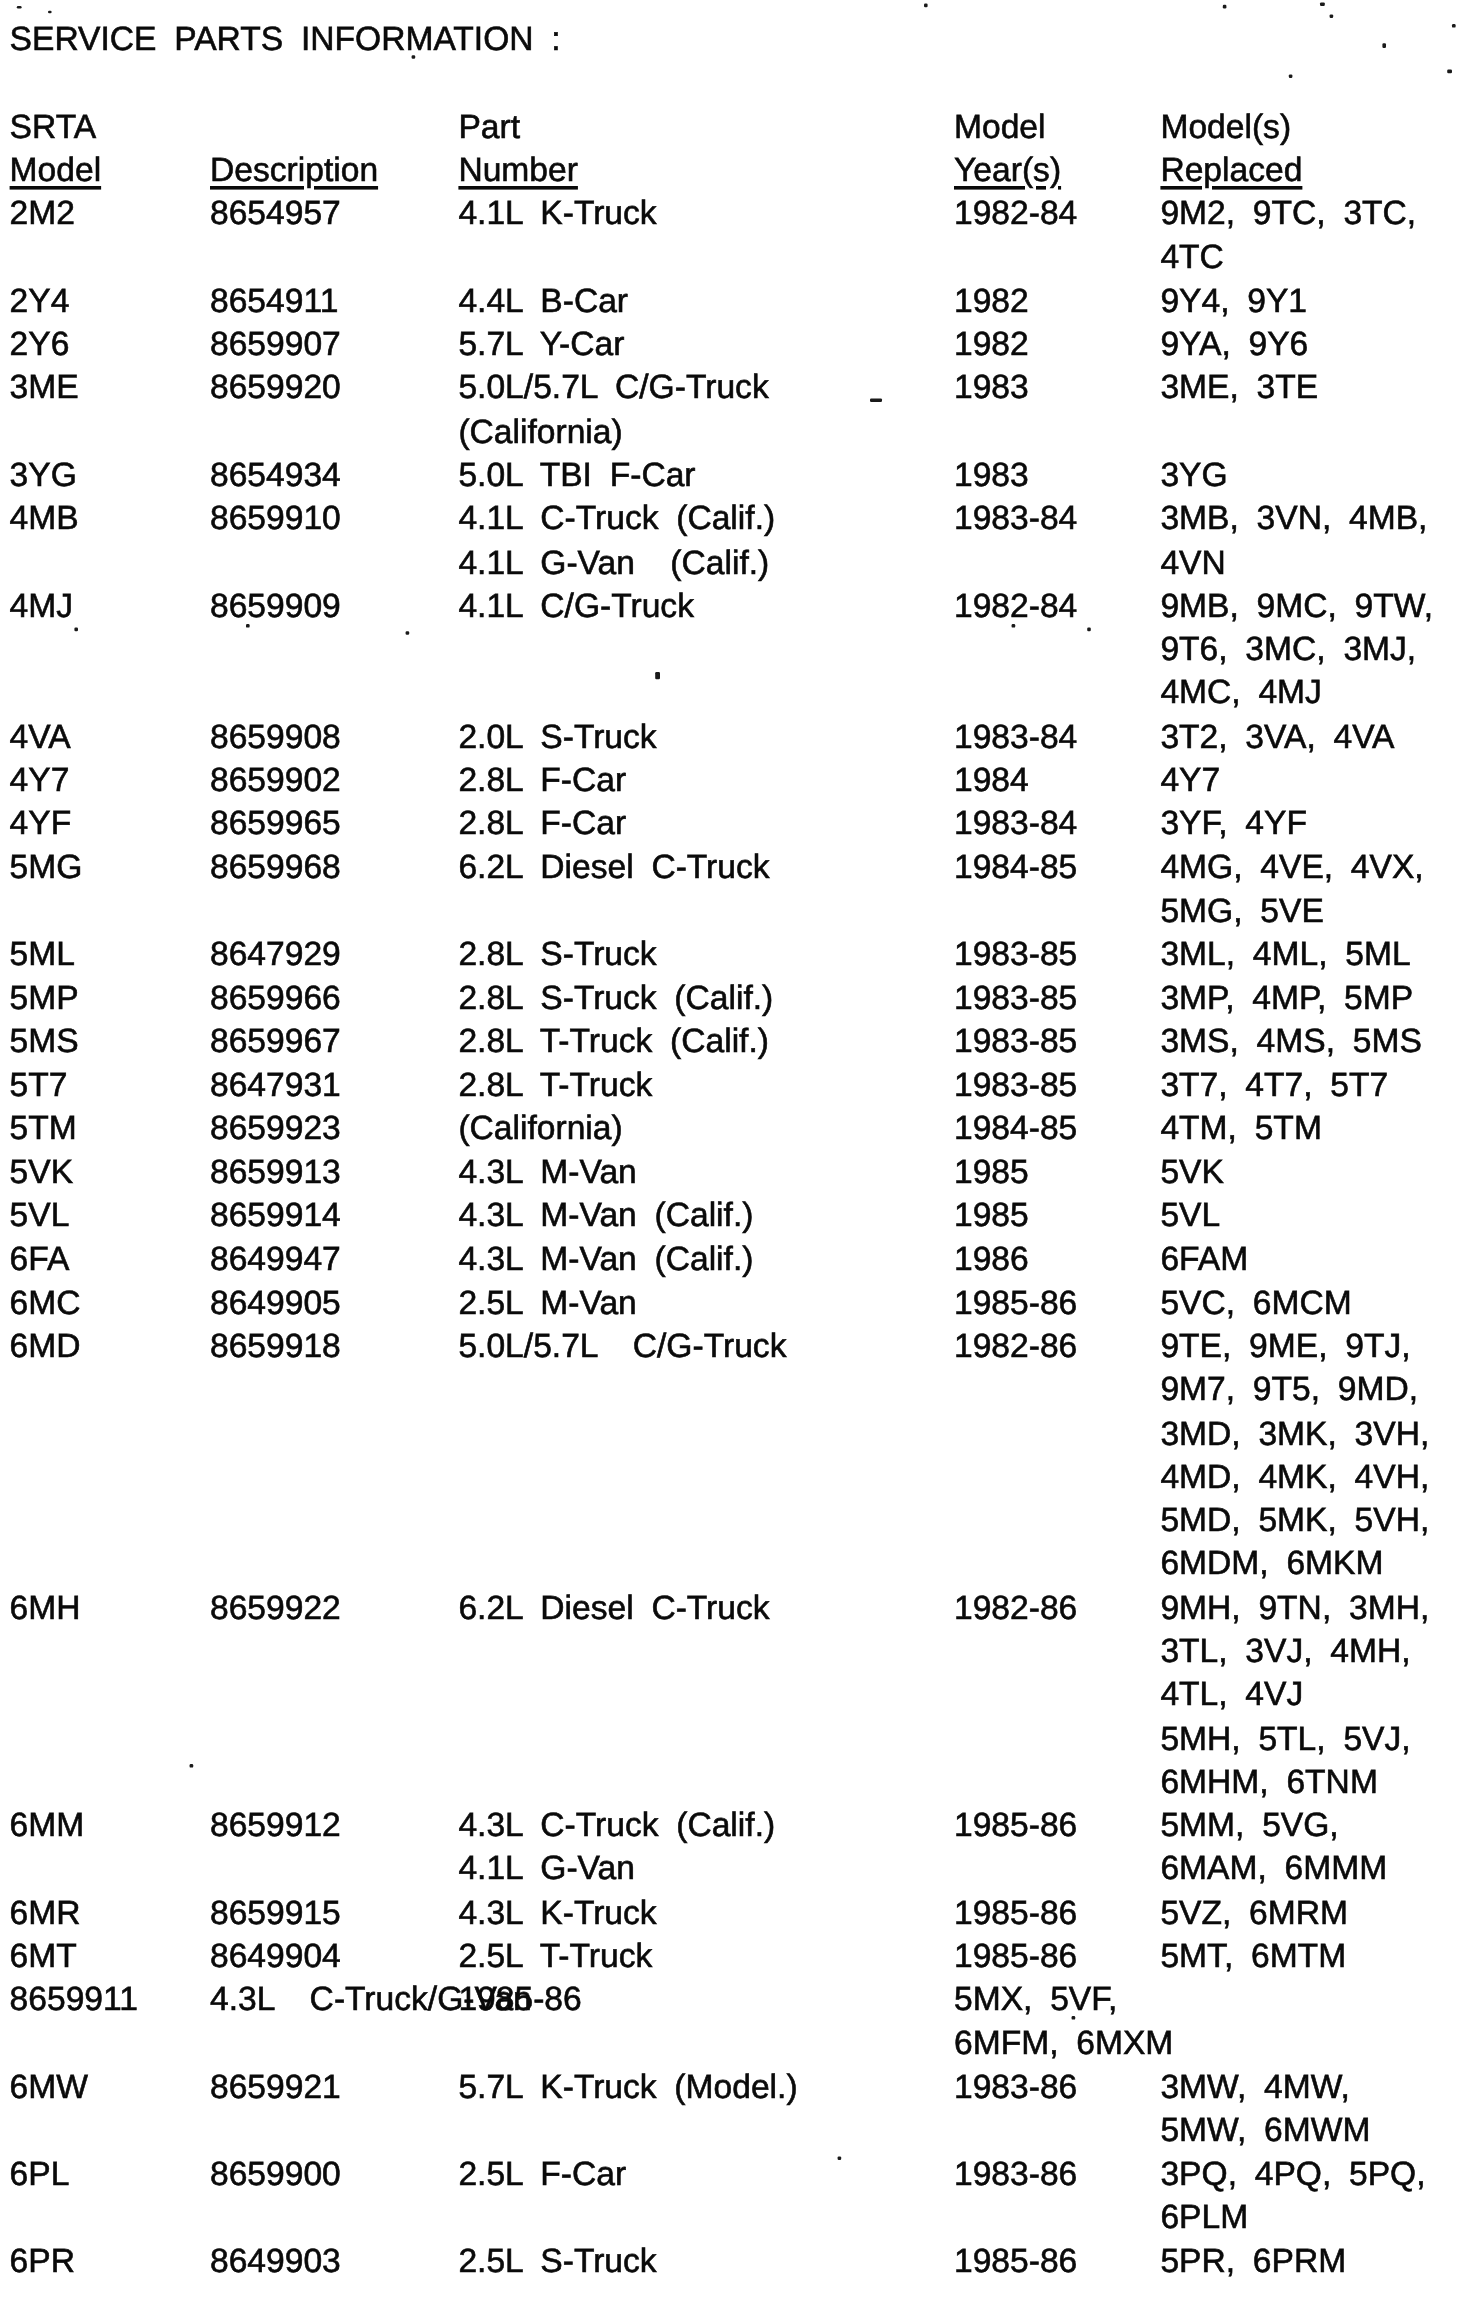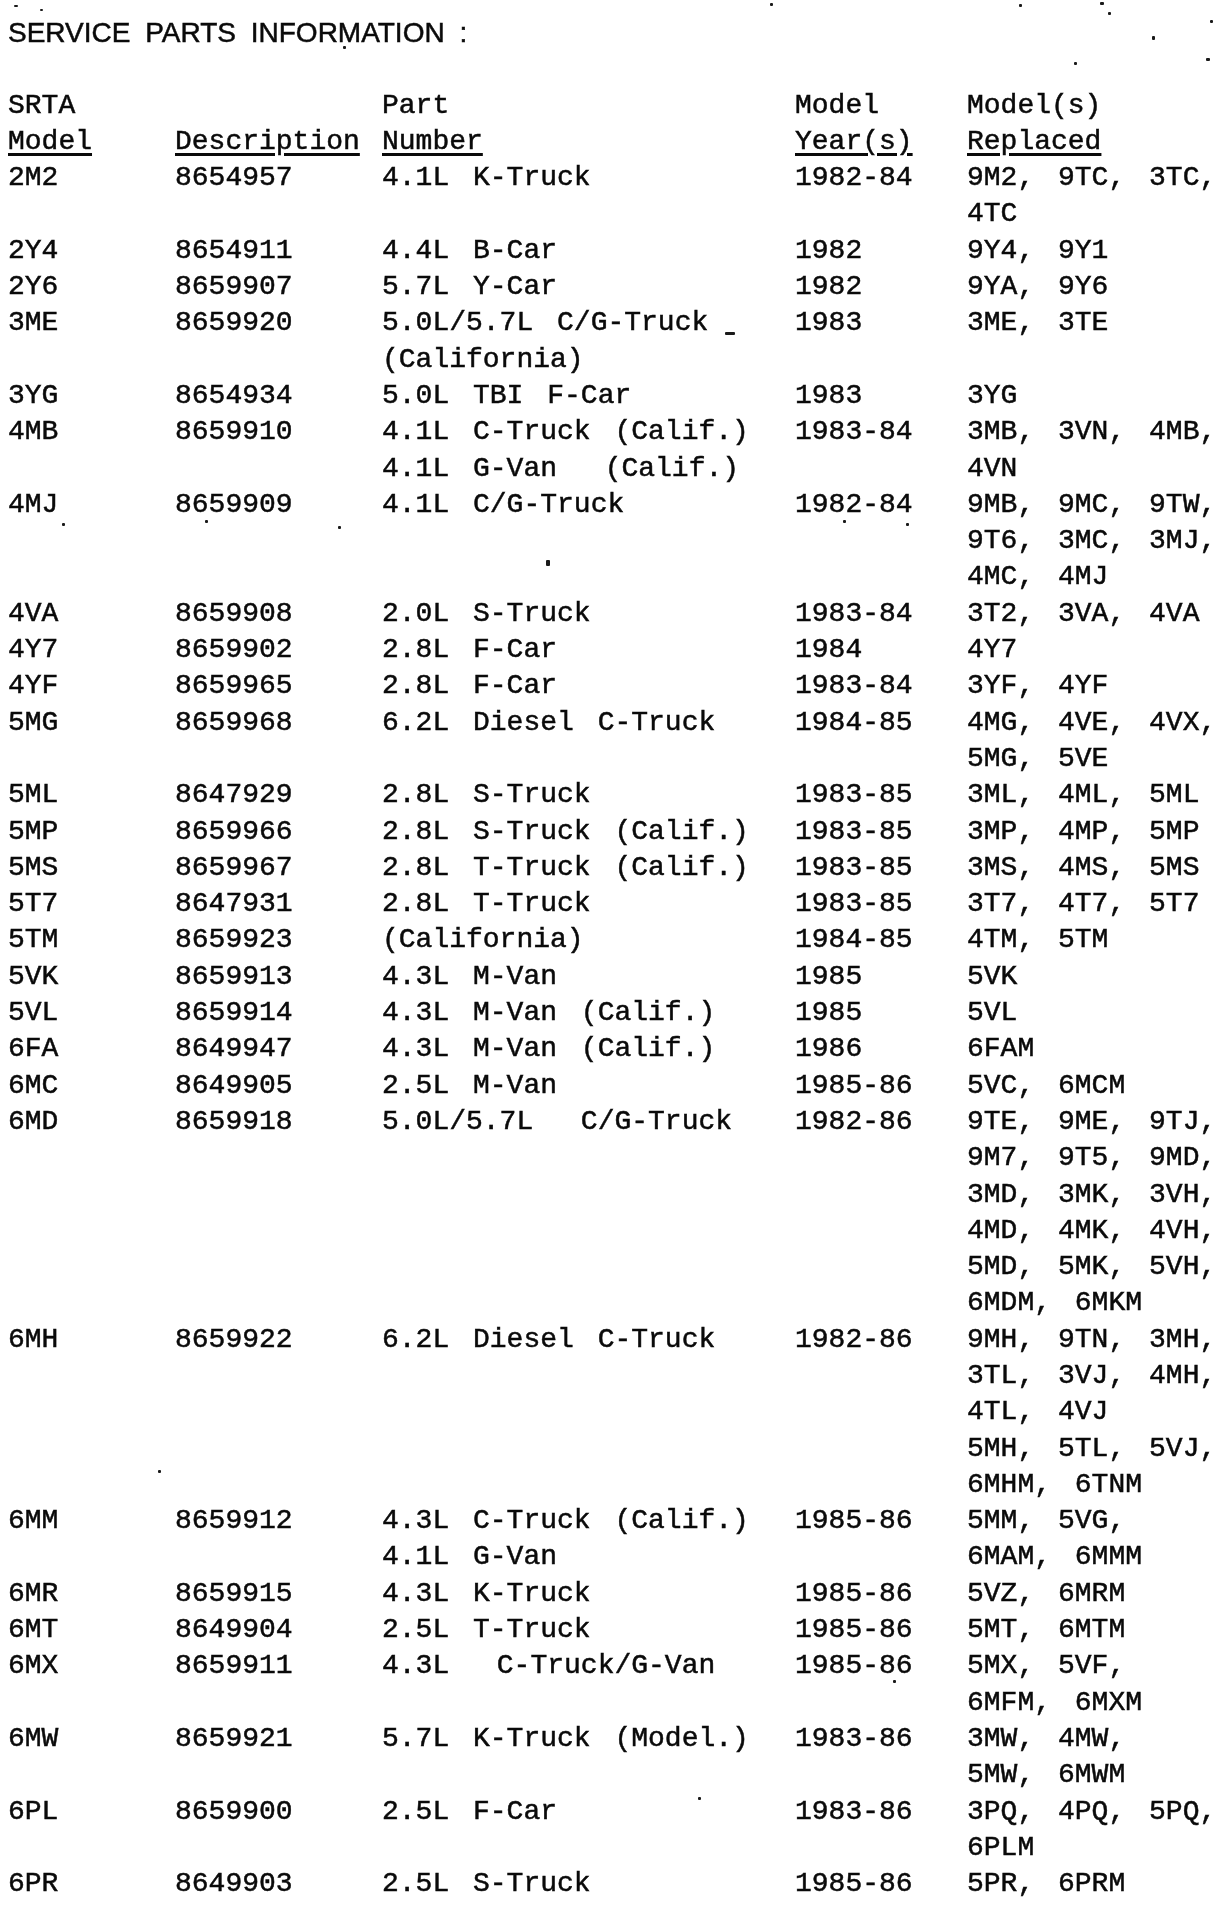--- a/index.html
+++ b/index.html
@@ -21,21 +21,20 @@
   .line {
     height: 36.3px;
     white-space: pre;
     overflow: visible;
   }
   .title-line { padding-left: 8px; }
   .trow {
     display: grid;
     grid-template-columns: 167px 207px 413px 172px 1fr;
     padding-left: 8px;
-    font-family: Liberation Mono, monospace;
   }
   .cell { min-width: 0; }
   .u {
     text-decoration: underline;
     text-decoration-thickness: 3px;
     text-underline-offset: 4px;
   }
   .speck { position: absolute; background: #1a1a1a; border-radius: 1px; }
 </style>
 </head>
@@ -508,23 +507,20 @@
         </div>
         <div class="cell">
           <div class="line">1985-86</div>
         </div>
         <div class="cell">
           <div class="line">5MT, 6MTM</div>
         </div>
       </div>
       <div class="trow">
         <div class="cell">
-          <div class="line">6MX</div>
-        </div>
-        <div class="cell">
           <div class="line">8659911</div>
         </div>
         <div class="cell">
           <div class="line">4.3L  C-Truck/G-Van</div>
         </div>
         <div class="cell">
           <div class="line">1985-86</div>
         </div>
         <div class="cell">
           <div class="line">5MX, 5VF,</div>

